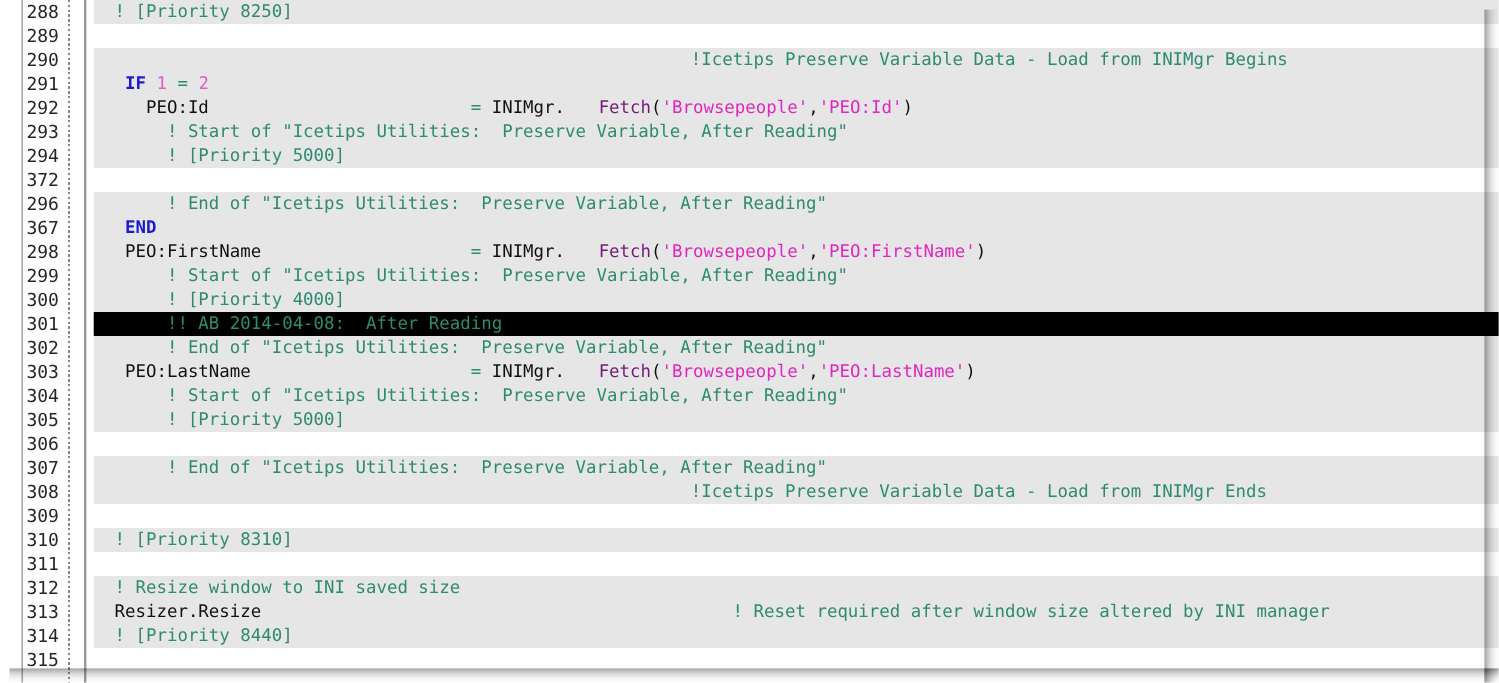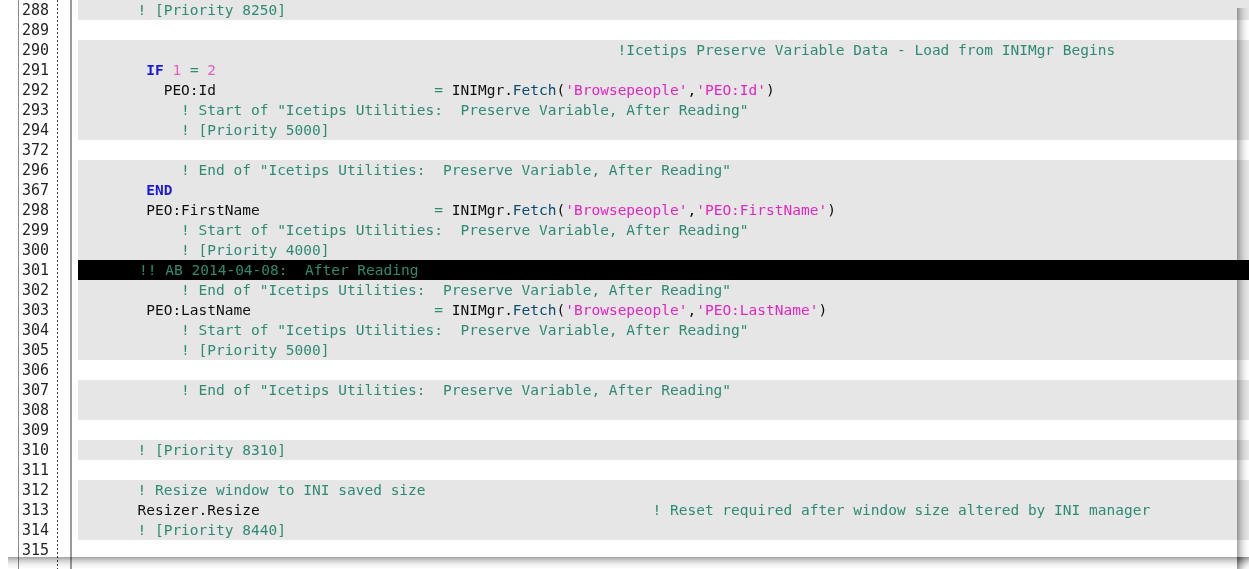--- a/index.html
+++ b/index.html
@@ -59,33 +59,33 @@
   }
   .row{
     position:relative;
     height:20px;line-height:20px;
     white-space:pre;
     font-size:14.5px;
     font-family:"DejaVu Sans Mono","Liberation Mono",monospace;
     color:#101010;
     background:#ffffff;
   }
-  .row.band{background:#e6e6e6;padding-left:42px;}
+  .row.band{background:#e6e6e6;}
   .row.cur{background:#000000;}
   .caret{
     position:absolute;left:0;top:1px;
     width:3px;height:18px;background:#000000;
   }
   
   .cmt {color:#2e8b72;}
   .kw  {color:#1a1ad6;font-weight:bold;}
   .num {color:#e45ec0;}
   .op  {color:#2e8b72;}
   .str {color:#e326c0;}
-  .fn  {color:#0c4a6e;}
+  .fn  {color:#701a75;margin-left:28px;}
   .pl  {color:#101010;}
   
   .shadow-r{
     position:absolute;top:8px;right:0;
     width:12px;height:561px;
     background:linear-gradient(to right,
       rgba(0,0,0,0.36) 0%,rgba(0,0,0,0.16) 34%,
       rgba(0,0,0,0.05) 66%,rgba(0,0,0,0) 100%);
     z-index:6;pointer-events:none;
   }
@@ -161,21 +161,21 @@
       <div class="row band"><span class="pl">   PEO:FirstName                    </span><span class="op">=</span><span class="pl"> INIMgr</span><span class="pl">.</span><span class="fn">Fetch</span><span class="pl">(</span><span class="str">'Browsepeople'</span><span class="pl">,</span><span class="str">'PEO:FirstName'</span><span class="pl">)</span></div>
       <div class="row band"><span class="pl">       </span><span class="cmt">! Start of "Icetips Utilities:  Preserve Variable, After Reading"</span></div>
       <div class="row band"><span class="pl">       </span><span class="cmt">! [Priority 4000]</span></div>
       <div class="row cur"><span class="caret"></span><span class="pl">       </span><span class="cmt">!! AB 2014-04-08:  After Reading</span></div>
       <div class="row band"><span class="pl">       </span><span class="cmt">! End of "Icetips Utilities:  Preserve Variable, After Reading"</span></div>
       <div class="row band"><span class="pl">   PEO:LastName                     </span><span class="op">=</span><span class="pl"> INIMgr</span><span class="pl">.</span><span class="fn">Fetch</span><span class="pl">(</span><span class="str">'Browsepeople'</span><span class="pl">,</span><span class="str">'PEO:LastName'</span><span class="pl">)</span></div>
       <div class="row band"><span class="pl">       </span><span class="cmt">! Start of "Icetips Utilities:  Preserve Variable, After Reading"</span></div>
       <div class="row band"><span class="pl">       </span><span class="cmt">! [Priority 5000]</span></div>
       <div class="row"></div>
       <div class="row band"><span class="pl">       </span><span class="cmt">! End of "Icetips Utilities:  Preserve Variable, After Reading"</span></div>
-      <div class="row band"><span class="pl">                                                         </span></div>
+      <div class="row band"><span class="pl">                                                         </span><span class="cmt">!Icetips Preserve Variable Data - Load from INIMgr Ends</span></div>
       <div class="row"></div>
       <div class="row band"><span class="pl">  </span><span class="cmt">! [Priority 8310]</span></div>
       <div class="row"></div>
       <div class="row band"><span class="pl">  </span><span class="cmt">! Resize window to INI saved size</span></div>
       <div class="row band"><span class="pl">  Resizer.Resize                                             </span><span class="cmt">! Reset required after window size altered by INI manager</span></div>
       <div class="row band"><span class="pl">  </span><span class="cmt">! [Priority 8440]</span></div>
       <div class="row"></div>
     </div>
 
   <div class="shadow-r"></div>

